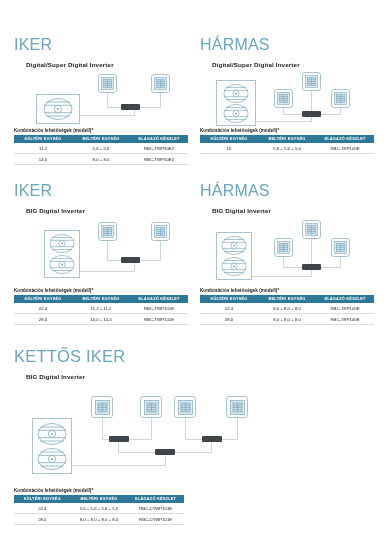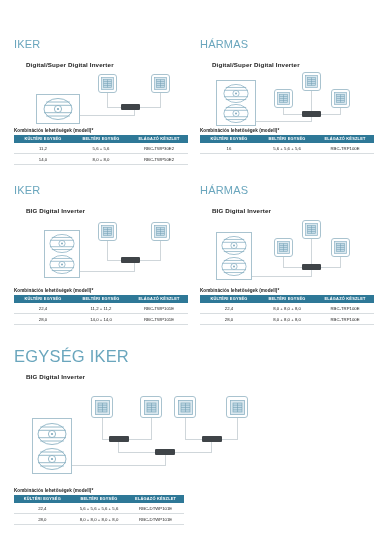--- a/index.html
+++ b/index.html
@@ -20,21 +20,21 @@
   
   .sec { position: absolute; }
   .sec-tl { left: 14px;  top: 36px;  width: 174px; }
   .sec-tr { left: 200px; top: 36px;  width: 174px; }
   .sec-ml { left: 14px;  top: 182px; width: 174px; }
   .sec-mr { left: 200px; top: 182px; width: 174px; }
   .sec-b  { left: 14px;  top: 348px; width: 360px; }
 
   .sec-title {
     color: #6aa6bd;
-    font-size: 11px;
+    font-size: 16px;
     font-weight: 400;
     letter-spacing: 0.2px;
     line-height: 17px;
     margin: 0 0 8px 0;
     white-space: nowrap;
   }
   .sec-sub {
     color: #1a1a1a;
     font-size: 6.2px;
     font-weight: bold;
@@ -481,21 +481,21 @@
         <tr>
           <td>28,0</td>
           <td>8,0 + 8,0 + 8,0</td>
           <td>RBC-TRP100E</td>
         </tr>
       </tbody>
     </table>
   </div>
 
   <div class="sec sec-b">
-    <div class="sec-title" style="font-size:16.5px;">EGYSÉG IKER</div>
+    <div class="sec-title" style="font-size:16.5px;">KETTŐS IKER</div>
     <div class="sec-sub" style="margin-bottom:12px;">BIG Digital Inverter</div>
 
     <div class="diagram d-wide">
       <div class="odu" style="left:18px; top:26px; width:40px; height:56px;">
         <svg class="fan" width="32" height="22" viewBox="0 0 30 22">
           <ellipse cx="15" cy="11" rx="14" ry="10.5" fill="none" stroke="#7fa9bd" stroke-width="0.8"></ellipse>
           <g stroke="#7fa9bd" stroke-width="0.8">
             <line x1="3.2" y1="4" x2="26.8" y2="4"></line>
               <line x1="1.4" y1="7.3" x2="28.6" y2="7.3"></line>
             <line x1="1.1" y1="14.7" x2="28.9" y2="14.7"></line>

